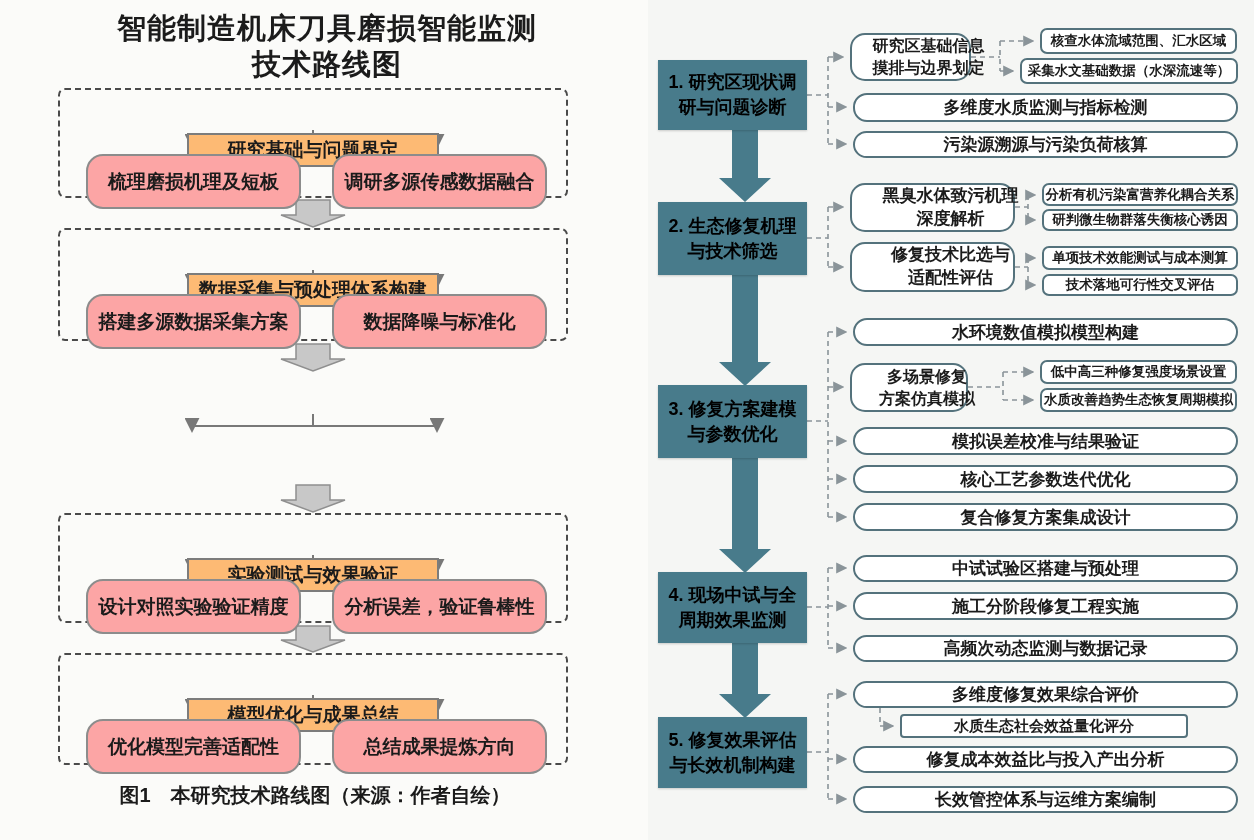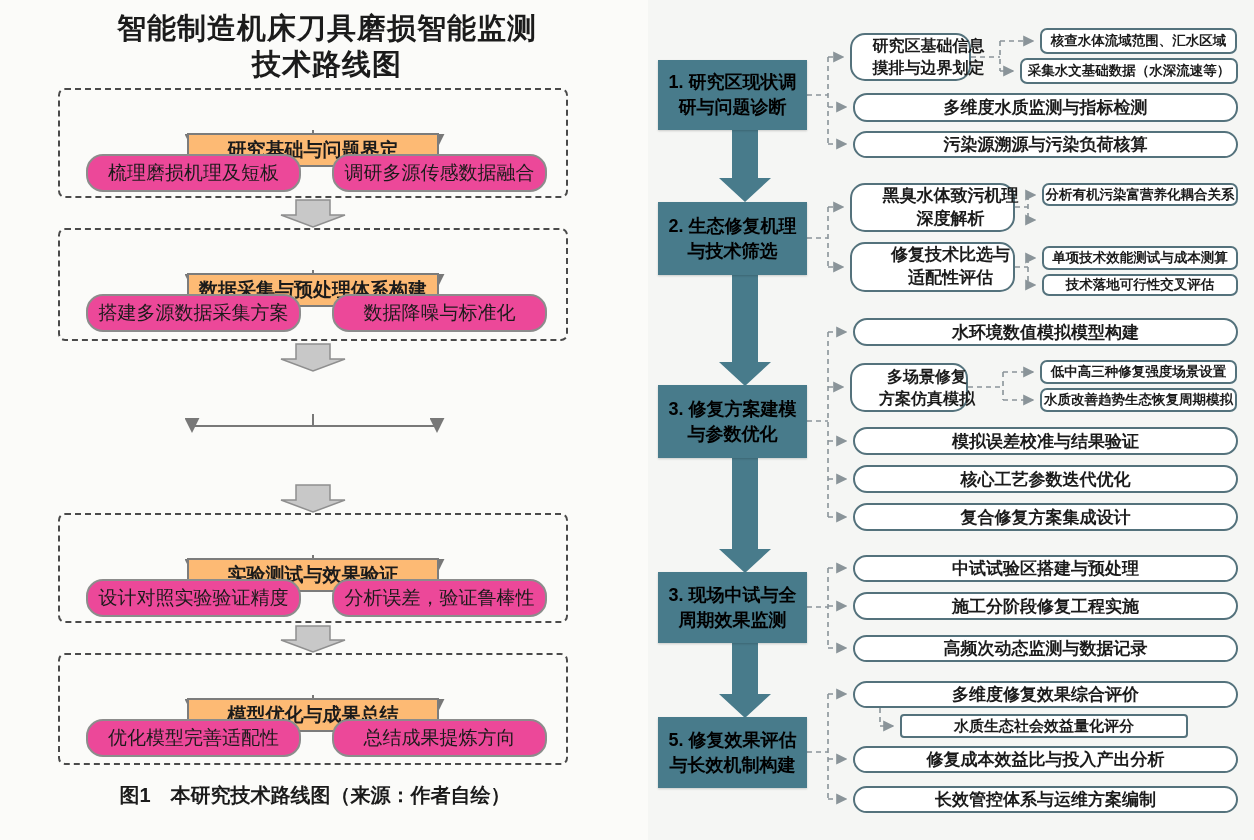--- a/index.html
+++ b/index.html
@@ -13,23 +13,23 @@
 
   
   .l-title{position:absolute;left:12px;top:10px;width:630px;text-align:center;
     font-size:29px;font-weight:700;line-height:1.25;letter-spacing:1px;}
   .l-caption{position:absolute;left:0;top:782px;width:630px;text-align:center;
     font-size:20px;font-weight:600;}
   .lsec{position:absolute;left:58px;width:510px;border:2px dashed #4a4a4a;border-radius:7px;box-sizing:border-box;}
   .lheader{position:absolute;top:8px;left:50%;transform:translateX(-50%);
     width:252px;height:34px;background:#fdba74;border:2px solid #7c7c7c;box-sizing:border-box;
     display:flex;align-items:center;justify-content:center;font-size:19px;font-weight:700;white-space:nowrap;margin-top:35px;}
-  .lsub{position:absolute;top:64px;width:215px;height:38px;background:#ec4899;border:2px solid #8c8c8c;
+  .lsub{position:absolute;top:64px;width:215px;height:55px;background:#fca5a5;border:2px solid #8c8c8c;
     border-radius:17px;box-sizing:border-box;display:flex;align-items:center;justify-content:center;
-    font-size:19px;font-weight:400;white-space:nowrap;}
+    font-size:19px;font-weight:700;white-space:nowrap;}
   .sa{left:26px;} .sb{left:272px;}
 
   
   .tstage{position:absolute;left:658px;width:149px;background:#487b8b;color:#000000;
     display:flex;flex-direction:column;align-items:center;justify-content:center;
     font-size:18px;font-weight:700;line-height:1.38;text-align:center;white-space:nowrap;
     box-shadow:0 1px 2px rgba(0,0,0,.18);}
   .bbox{position:absolute;background:#ffffff;border:2px solid #54727c;border-radius:14px;box-sizing:border-box;
     display:flex;align-items:center;justify-content:center;font-size:17px;font-weight:700;white-space:nowrap;}
   .bparent{border-radius:15px;flex-direction:column;line-height:1.35;font-size:16px;text-align:center;padding-left:36px;}
@@ -171,21 +171,21 @@
   </div>
   <div class="tstage" style="top:202px;height:73px">
     <span>2. 生态修复机理</span>
     <span>与技术筛选</span>
   </div>
   <div class="tstage" style="top:385px;height:73px">
     <span>3. 修复方案建模</span>
     <span>与参数优化</span>
   </div>
   <div class="tstage" style="top:572px;height:71px">
-    <span>3. 现场中试与全</span>
+    <span>4. 现场中试与全</span>
     <span>周期效果监测</span>
   </div>
   <div class="tstage" style="top:717px;height:71px">
     <span>5. 修复效果评估</span>
     <span>与长效机制构建</span>
   </div>
 
   <div class="bbox bparent" style="left:850px;top:33px;width:121px;height:48px">
     <span>研究区基础信息</span>
     <span>摸排与边界划定</span>
@@ -193,20 +193,21 @@
   <div class="bbox bchild" style="left:1040px;top:28px;width:197px;height:26px">核查水体流域范围、汇水区域</div>
   <div class="bbox bchild" style="left:1020px;top:58px;width:218px;height:26px">采集水文基础数据（水深流速等）</div>
   <div class="bbox" style="left:853px;top:93px;width:385px;height:29px">多维度水质监测与指标检测</div>
   <div class="bbox" style="left:853px;top:131px;width:385px;height:27px">污染源溯源与污染负荷核算</div>
 
   <div class="bbox bparent" style="left:850px;top:183px;width:165px;height:49px;font-size:17px">
     <span>黑臭水体致污机理</span>
     <span>深度解析</span>
   </div>
   <div class="bbox bchild" style="left:1042px;top:183px;width:196px;height:23px">分析有机污染富营养化耦合关系</div>
+  <div class="bbox bchild" style="left:1042px;top:209px;width:196px;height:22px">研判微生物群落失衡核心诱因</div>
   <div class="bbox bparent" style="left:850px;top:242px;width:165px;height:50px;font-size:17px">
     <span>修复技术比选与</span>
     <span>适配性评估</span>
   </div>
   <div class="bbox bchild" style="left:1042px;top:246px;width:196px;height:24px">单项技术效能测试与成本测算</div>
   <div class="bbox bchild" style="left:1042px;top:274px;width:196px;height:22px">技术落地可行性交叉评估</div>
 
   <div class="bbox" style="left:853px;top:318px;width:385px;height:28px">水环境数值模拟模型构建</div>
   <div class="bbox bparent" style="left:850px;top:363px;width:118px;height:49px">
     <span>多场景修复</span>

